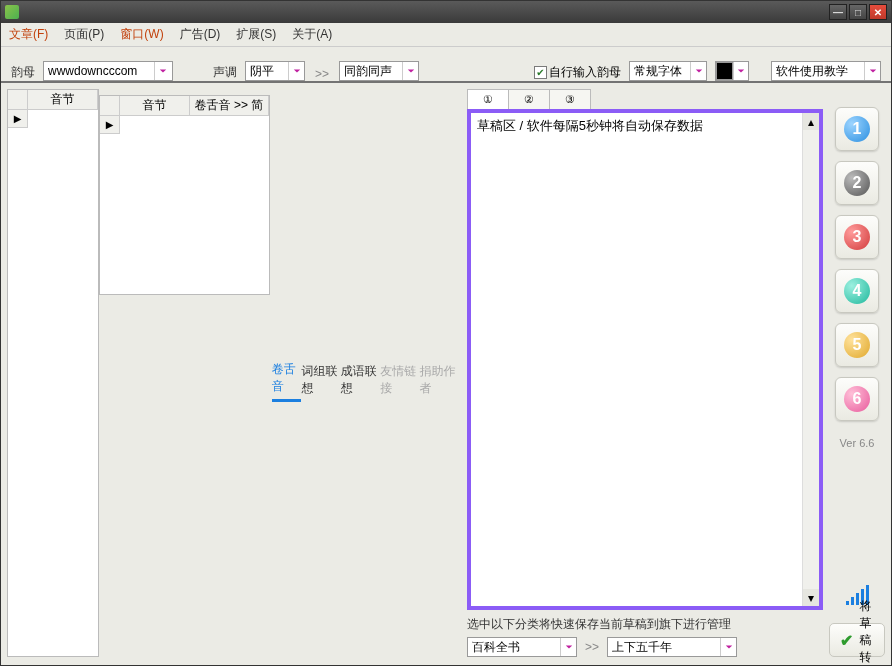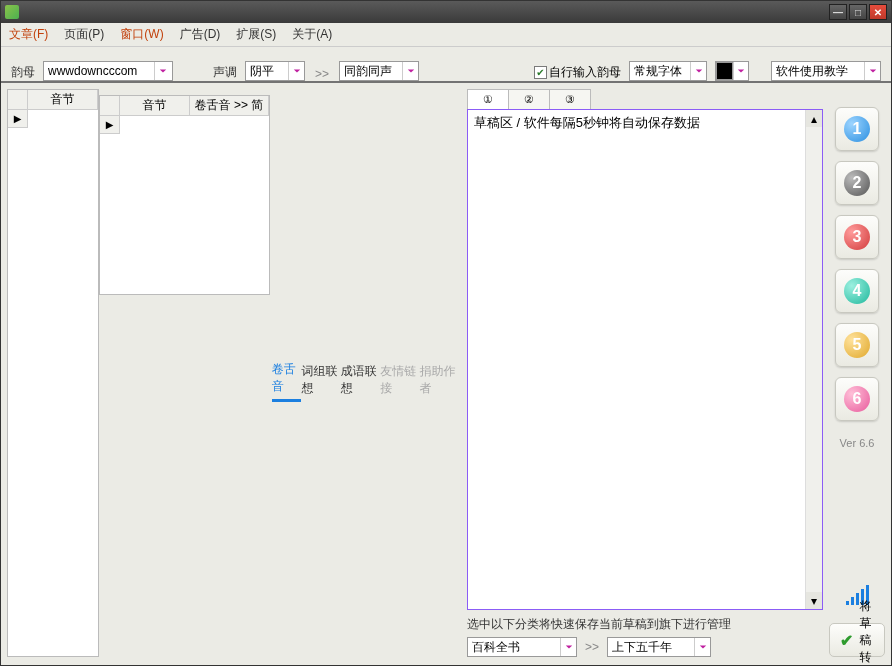--- a/index.html
+++ b/index.html
@@ -36,21 +36,21 @@
 .progress-fill { height: 100%; background: linear-gradient(to bottom, #3da5ff, #1b7fe0); width: 30%; }
 .bottom-tabs { display: flex; padding: 8px 2px 0 2px; align-items: center; margin-top: 9px; }
 .tab-item { cursor: pointer; color: #333; padding-bottom: 4px; }
 .tab-item.active { color: #1b7fe0; border-bottom: 3px solid #1b7fe0; }
 .tab-item.disabled { color: #aaa; }
 .right-col { flex: 1; display: flex; gap: 6px; }
 .mid-col { flex: 1; display: flex; flex-direction: column; }
 .num-tabs { display: flex; height: 20px; }
 .num-tab { width: 42px; border: 1px solid #bbb; border-bottom: none; background: #f6f6f2; display: flex; align-items: center; justify-content: center; cursor: pointer; margin-right: -1px; font-size: 11px; }
 .num-tab.active { background: #fff; }
-.draft-area { flex: 1; border: 1px solid #8b5cf6; background: #3b82f6; position: relative; display: flex; }
+.draft-area { flex: 1; border: 4px solid #8b5cf6; background: #3b82f6; position: relative; display: flex; }
 .draft-text { flex: 1; border: none; outline: none; resize: none; padding: 4px 6px; font-size: 13px; }
 .scrollbar { width: 17px; background: #f0f0ec; border-left: 1px solid #ddd; display: flex; flex-direction: column; justify-content: space-between; }
 .sb-btn { height: 17px; display: flex; align-items: center; justify-content: center; background: #e6e6e0; cursor: pointer; }
 .hint-row { padding: 6px 0 4px 0; color: #333; }
 .category-row { display: flex; align-items: center; gap: 6px; }
 .side-col { width: 56px; display: flex; flex-direction: column; align-items: center; padding-top: 18px; gap: 10px; }
 .num-btn { width: 44px; height: 44px; border: 1px solid #c8c8c0; border-radius: 6px; background: linear-gradient(to bottom, #fdfdfb, #eaeae2); display: flex; align-items: center; justify-content: center; cursor: pointer; box-shadow: 0 1px 2px rgba(0,0,0,0.15); }
 .num-circle { width: 26px; height: 26px; border-radius: 50%; display: flex; align-items: center; justify-content: center; font-weight: bold; font-size: 16px; color: #fff; }
 .version { color: #888; margin-top: 6px; font-size: 11px; }
 .eq-icon { margin-top: auto; margin-bottom: 4px; display: flex; align-items: flex-end; gap: 2px; height: 20px; }
@@ -193,21 +193,21 @@
         <div class="category-row">
           <div class="combo" style="width:110px">
             <span style="flex:1;padding:0 4px">百科全书</span>
             <div class="combo-btn">
                 <svg viewBox="0 0 10 10">
                   <path class="chevron-magenta" d="M1 3 L5 7 L9 3 Z"></path>
                 </svg>
               </div>
           </div>
           <span class="sep-arrows">&gt;&gt;</span>
-          <div class="combo" style="width:104px">
+          <div class="combo" style="width:130px">
             <span style="flex:1;padding:0 4px">上下五千年</span>
             <div class="combo-btn">
                 <svg viewBox="0 0 10 10">
                   <path class="chevron-magenta" d="M1 3 L5 7 L9 3 Z"></path>
                 </svg>
               </div>
           </div>
         </div>
       </div>
 

